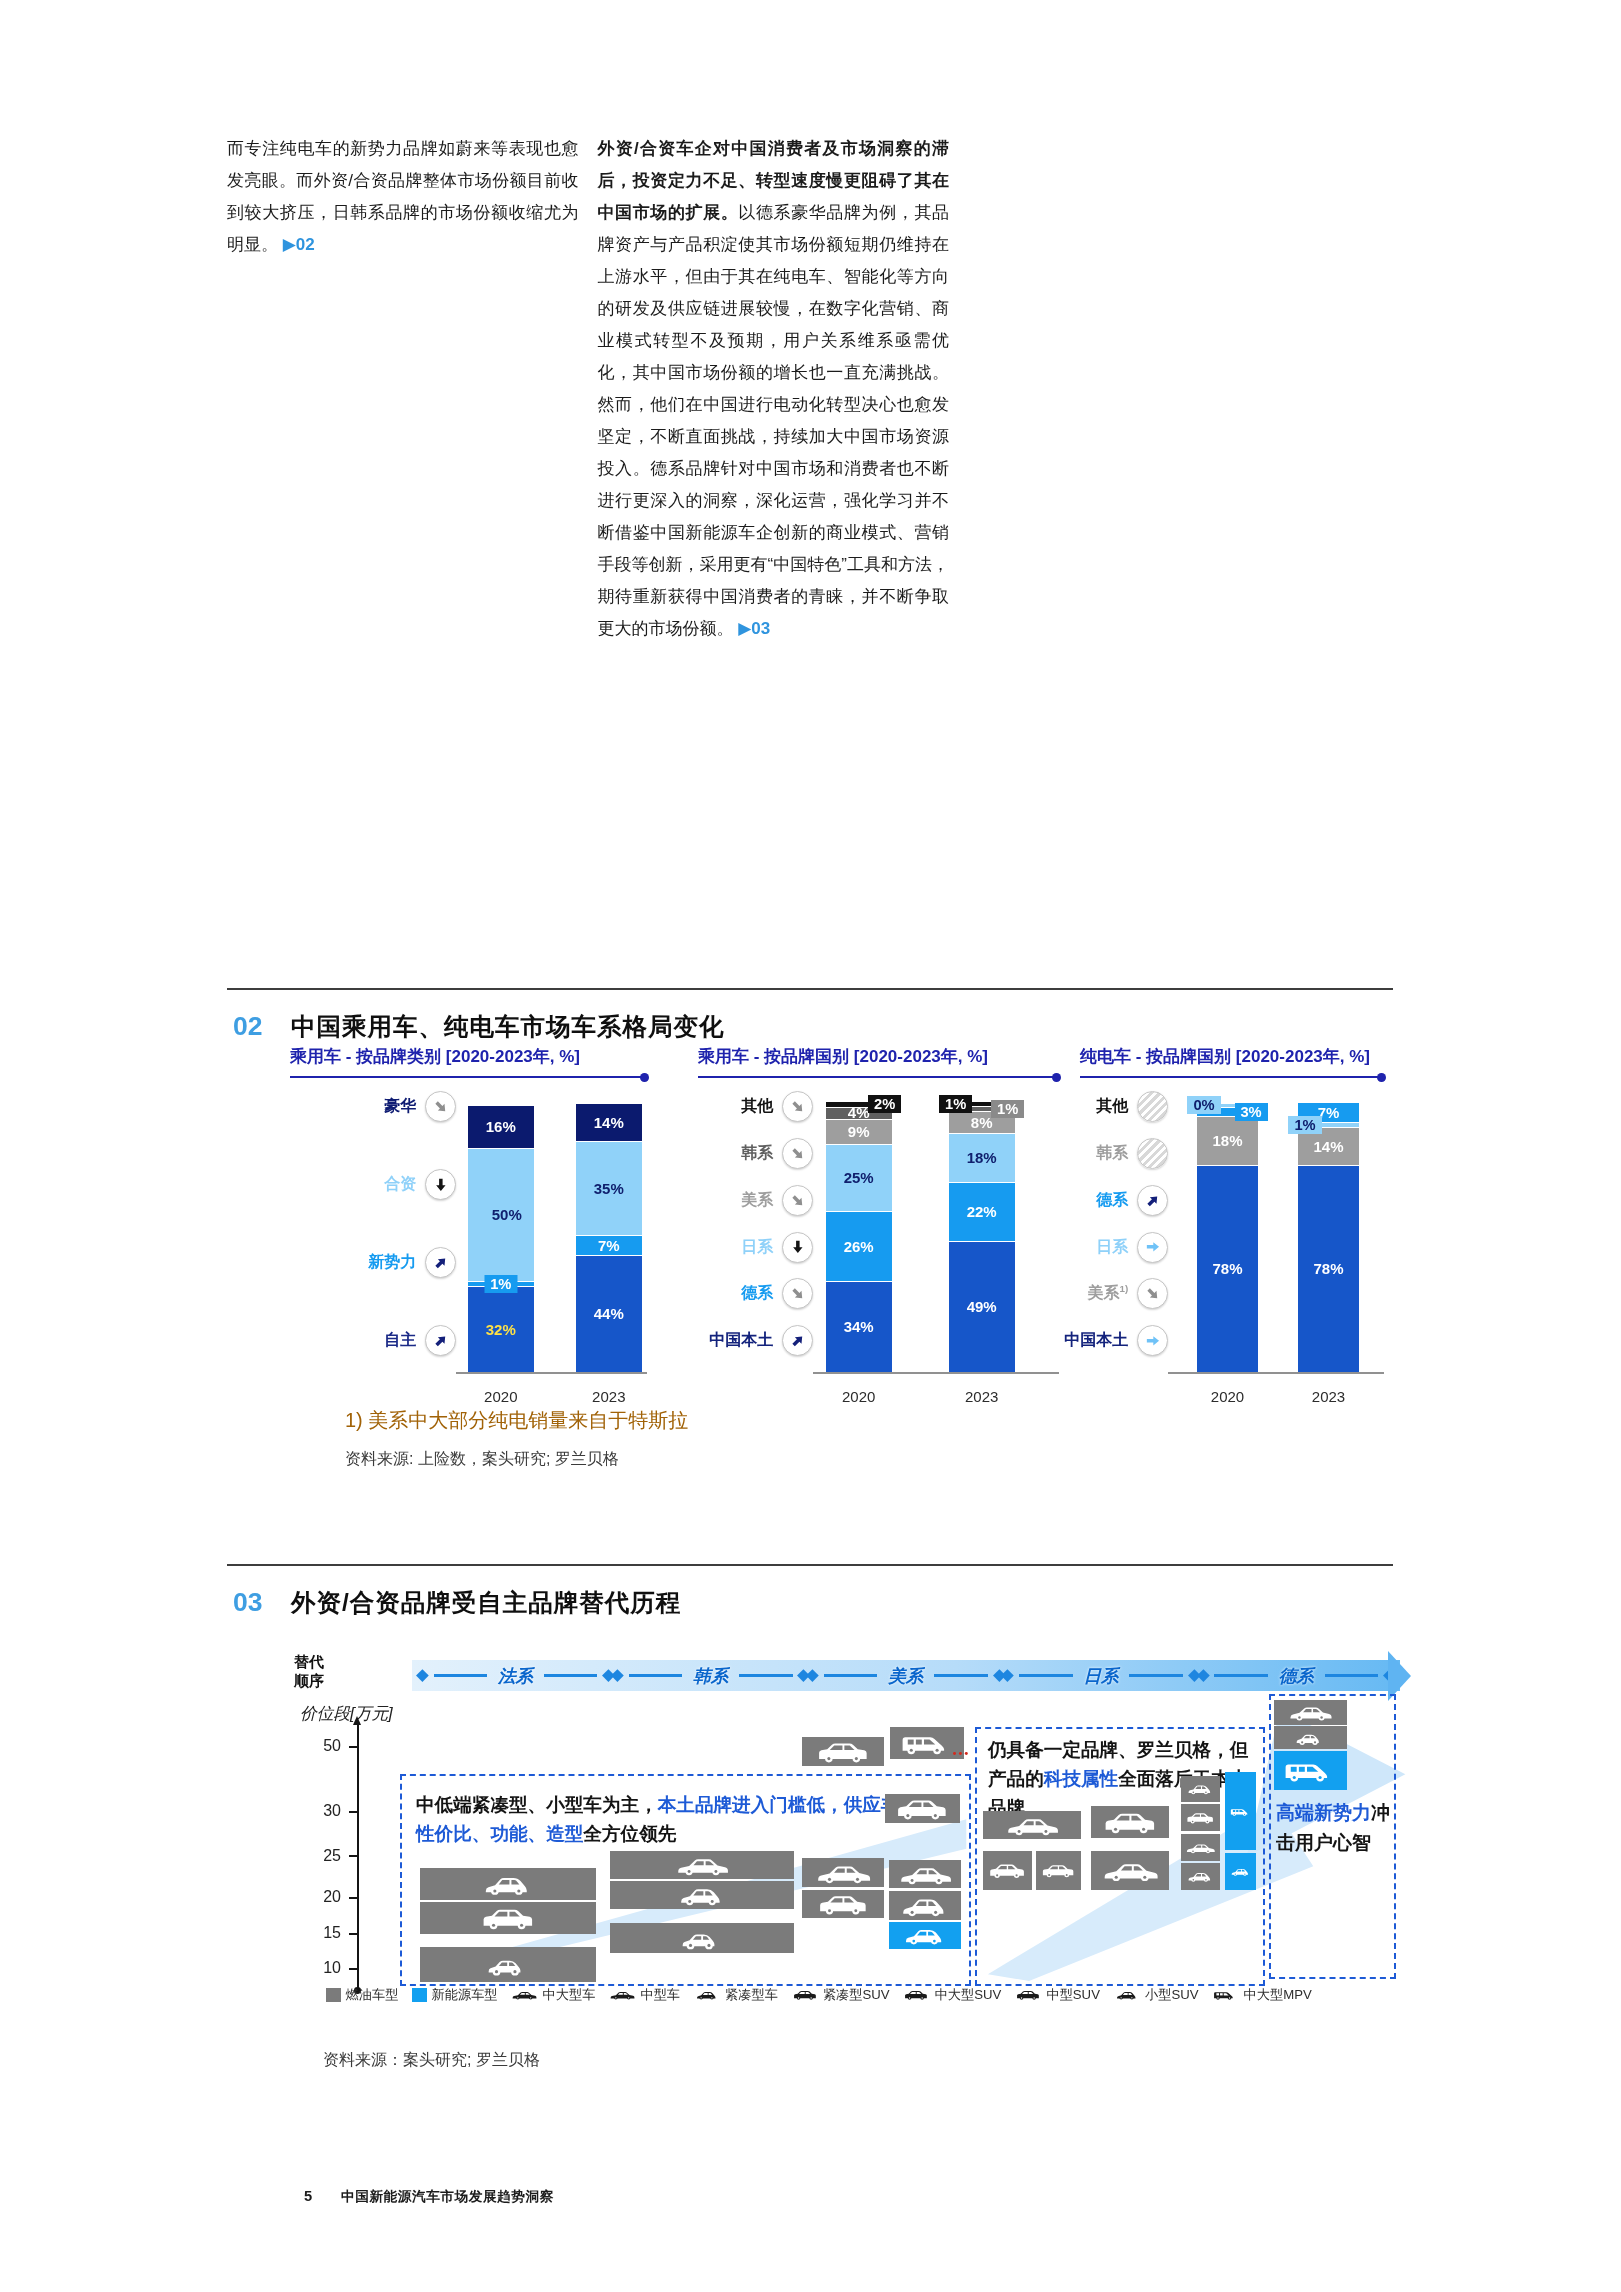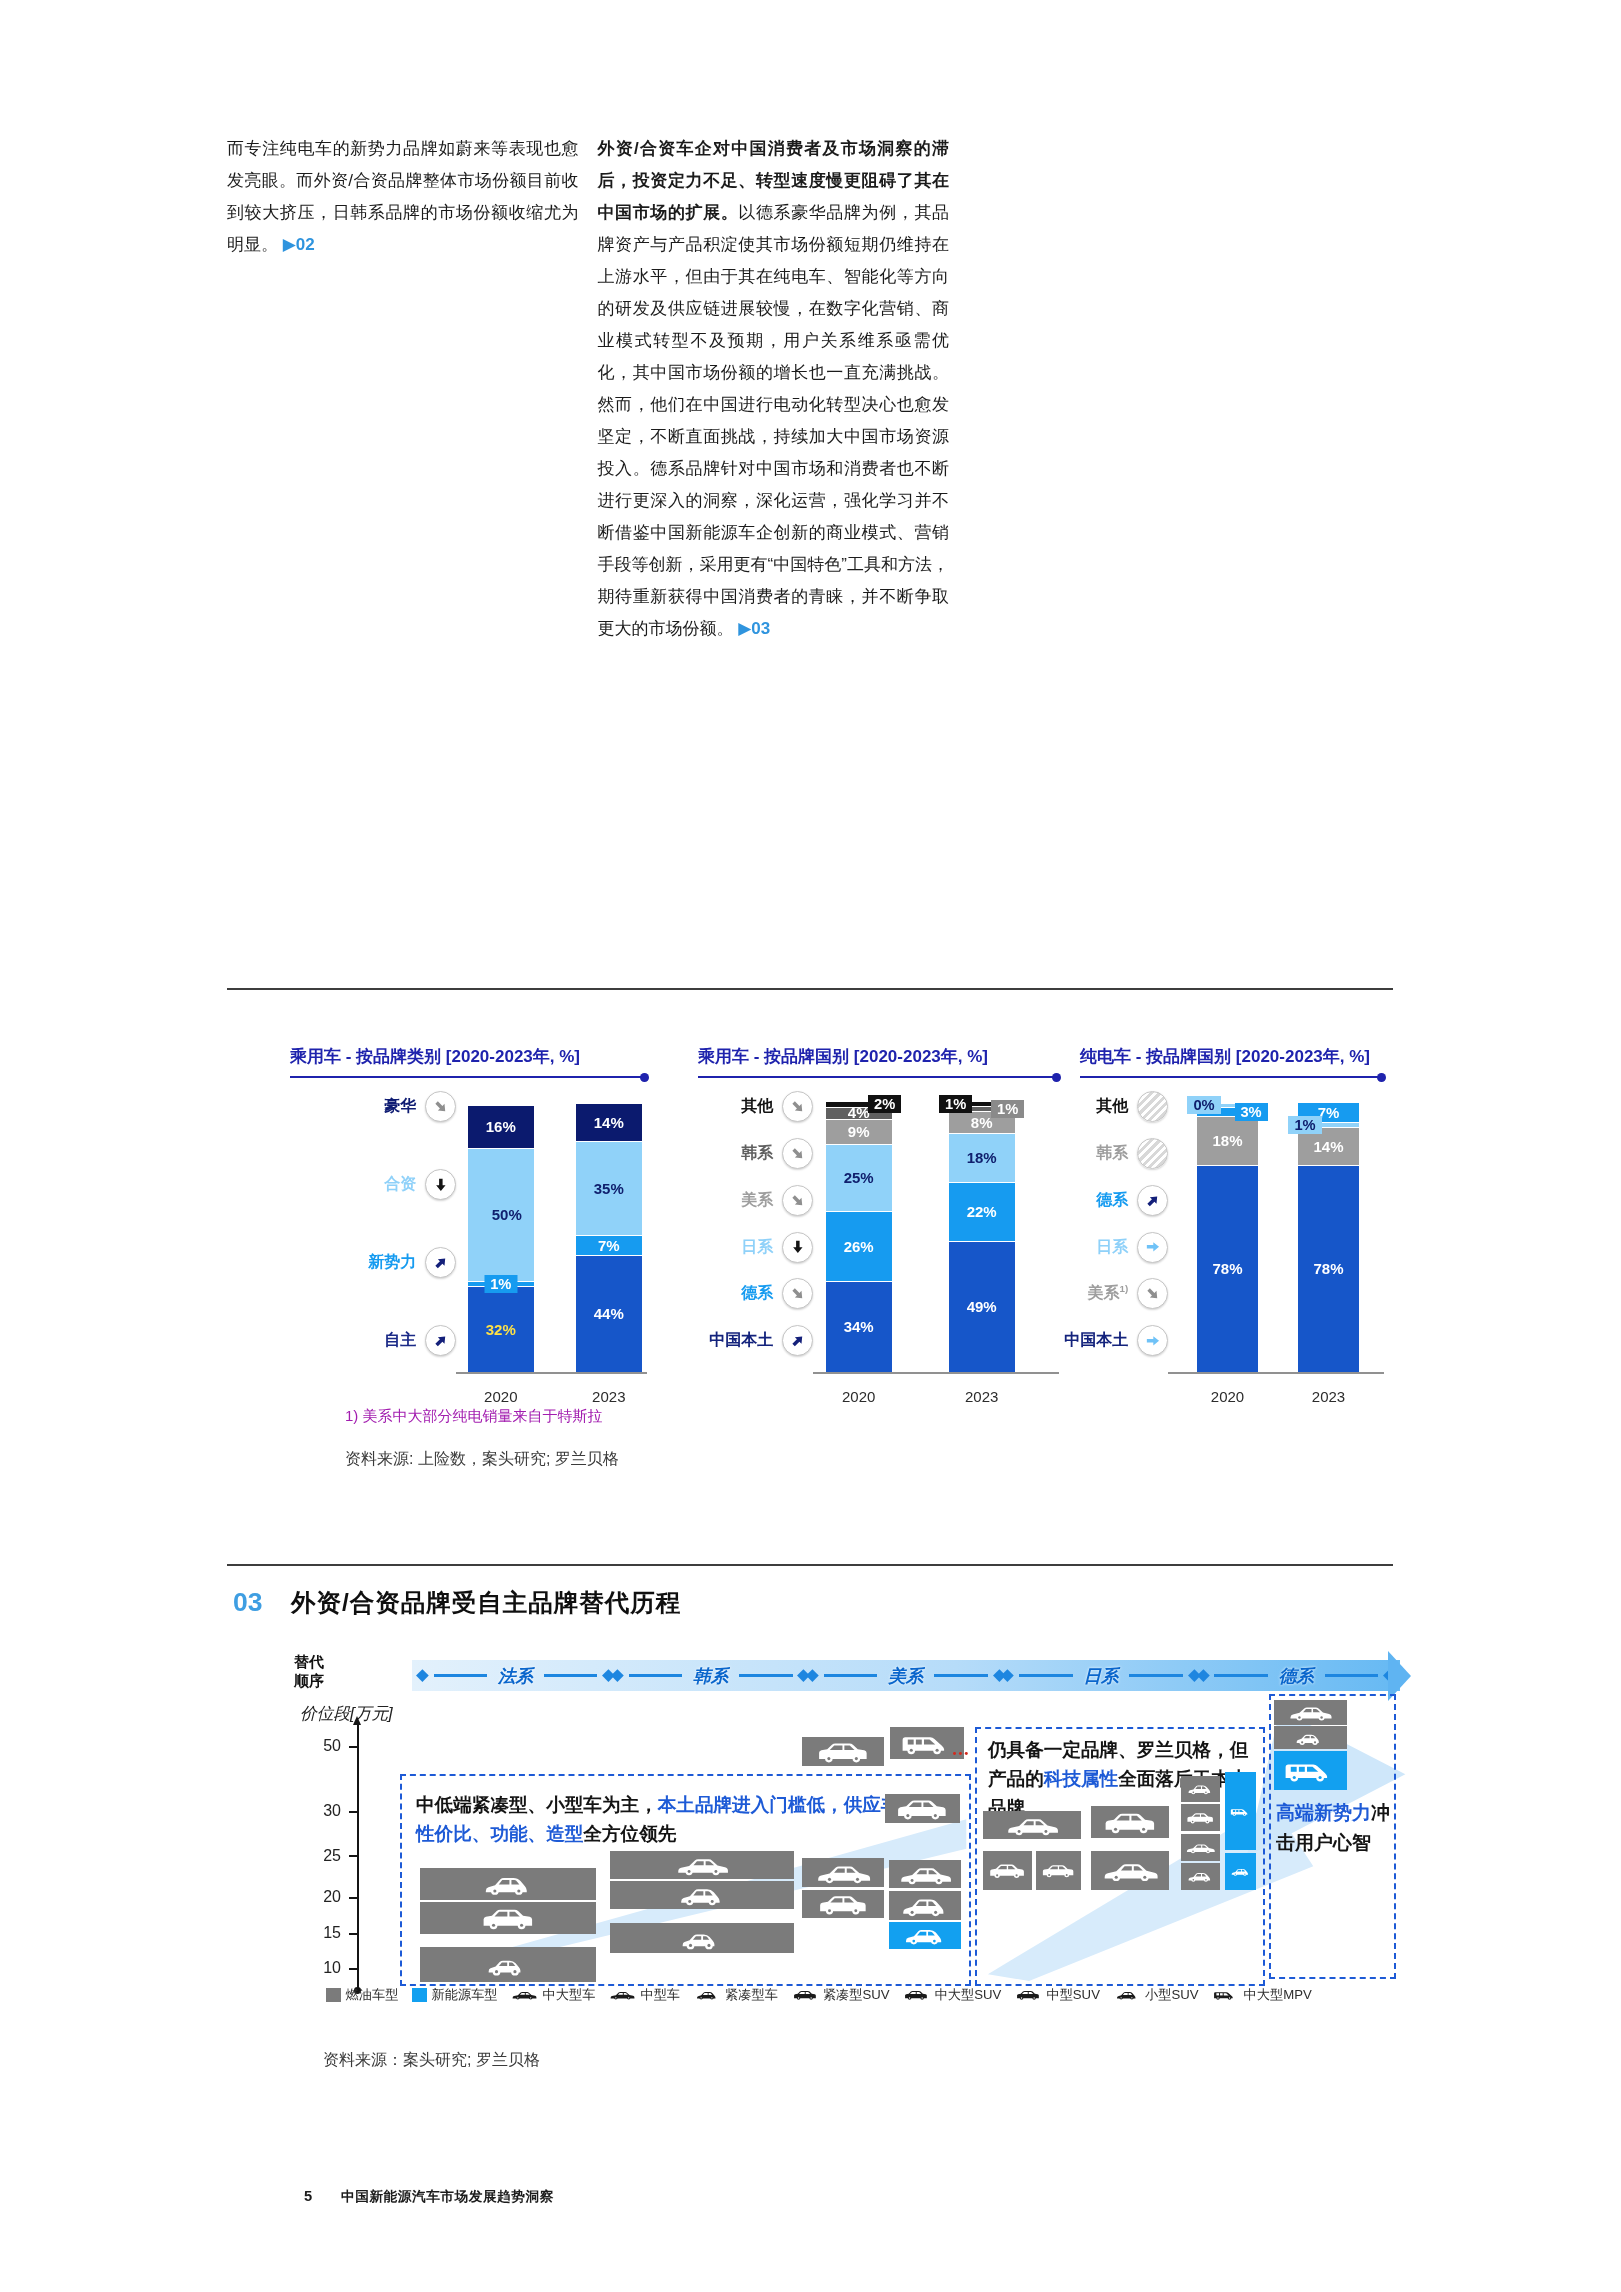--- a/index.html
+++ b/index.html
@@ -9,21 +9,21 @@
   .textcols{position:absolute;left:227px;top:133px;width:722px;display:flex;gap:19px;}
   .col{width:355px;font-size:17px;line-height:32px;text-align:justify;color:#1b1b1b;}
   .col p{margin:0 0 29px 0;}
   .link{color:#2f94de;font-weight:700;cursor:pointer;}
   
   .rule{position:absolute;left:227px;width:1166px;height:2px;background:#3d3d3d;}
   .fig-head{position:absolute;left:233px;display:flex;align-items:baseline;}
   .fig-num{color:#3e9ee2;font-size:26.5px;font-weight:700;width:58px;}
   .fig-title{color:#0f0f0f;font-size:24.5px;font-weight:700;letter-spacing:1px;}
   .src{position:absolute;font-size:16px;color:#3b3b3b;}
-  .footnote{position:absolute;font-size:15px;color:#a21caf;}
+  .footnote{position:absolute;font-size:20px;color:#a16207;}
   
   #panels{position:absolute;left:227px;top:1045px;width:1176px;height:392px;}
   .panel{position:absolute;top:0;}
   .panel-title{color:#1f23ad;font-size:17px;font-weight:700;padding-bottom:7.8px;
                border-bottom:2.9px solid #1f23ad;position:relative;white-space:nowrap;}
   .panel-title::after{content:"";position:absolute;right:-2px;bottom:-5.9px;width:8.8px;height:8.8px;
                background:#1f23ad;border-radius:50%;}
   .panel-body{position:relative;margin-top:7.8px;height:323px;}
   .leg{position:absolute;left:0;top:0;bottom:35px;display:flex;flex-direction:column;
        justify-content:space-between;padding:5.9px 0 17.6px 0;}
@@ -90,20 +90,24 @@
   <div class="textcols">
     <div class="col" id="col-left">
         <p><span>而专注纯电车的新势力品牌如蔚来等表现也愈发亮眼。而外资/合资品牌整体市场份额目前收到较大挤压，日韩系品牌的市场份额收缩尤为明显。</span><span class="link"> ▶02</span></p>
       </div>
     <div class="col" id="col-right">
         <p><span style="font-weight: 700;">外资/合资车企对中国消费者及市场洞察的滞后，投资定力不足、转型速度慢更阻碍了其在中国市场的扩展。</span><span>以德系豪华品牌为例，其品牌资产与产品积淀使其市场份额短期仍维持在上游水平，但由于其在纯电车、智能化等方向的研发及供应链进展较慢，在数字化营销、商业模式转型不及预期，用户关系维系亟需优化，其中国市场份额的增长也一直充满挑战。然而，他们在中国进行电动化转型决心也愈发坚定，不断直面挑战，持续加大中国市场资源投入。德系品牌针对中国市场和消费者也不断进行更深入的洞察，深化运营，强化学习并不断借鉴中国新能源车企创新的商业模式、营销手段等创新，采用更有“中国特色”工具和方法，期待重新获得中国消费者的青睐，并不断争取更大的市场份额。</span><span class="link"> ▶03</span></p>
       </div>
   </div>
 
   <div class="rule" style="top:988px"></div>
+  <div class="fig-head" style="top:1010px">
+    <span class="fig-num">02</span>
+    <span class="fig-title">中国乘用车、纯电车市场车系格局变化</span>
+  </div>
   <div id="panels">
       <div class="panel" style="left: 63px; width: 357px;">
         <div class="panel-title">乘用车 - 按品牌类别 [2020-2023年, %]</div>
         <div class="panel-body">
           <div class="leg" style="width: 166px; padding-right: 22.5px;">
             <div class="leg-item">
               <span class="leg-label" style="color: rgb(14, 27, 114);">豪华</span>
               <span class="leg-circle">
                 <svg width="15.7" height="15.7" viewBox="0 0 17 17" style="transform:rotate(45deg)">
                   <path d="M2 6.6 H9 V3.4 L15.2 8.5 9 13.6 V10.4 H2 Z" fill="#8f8f8f"></path>

